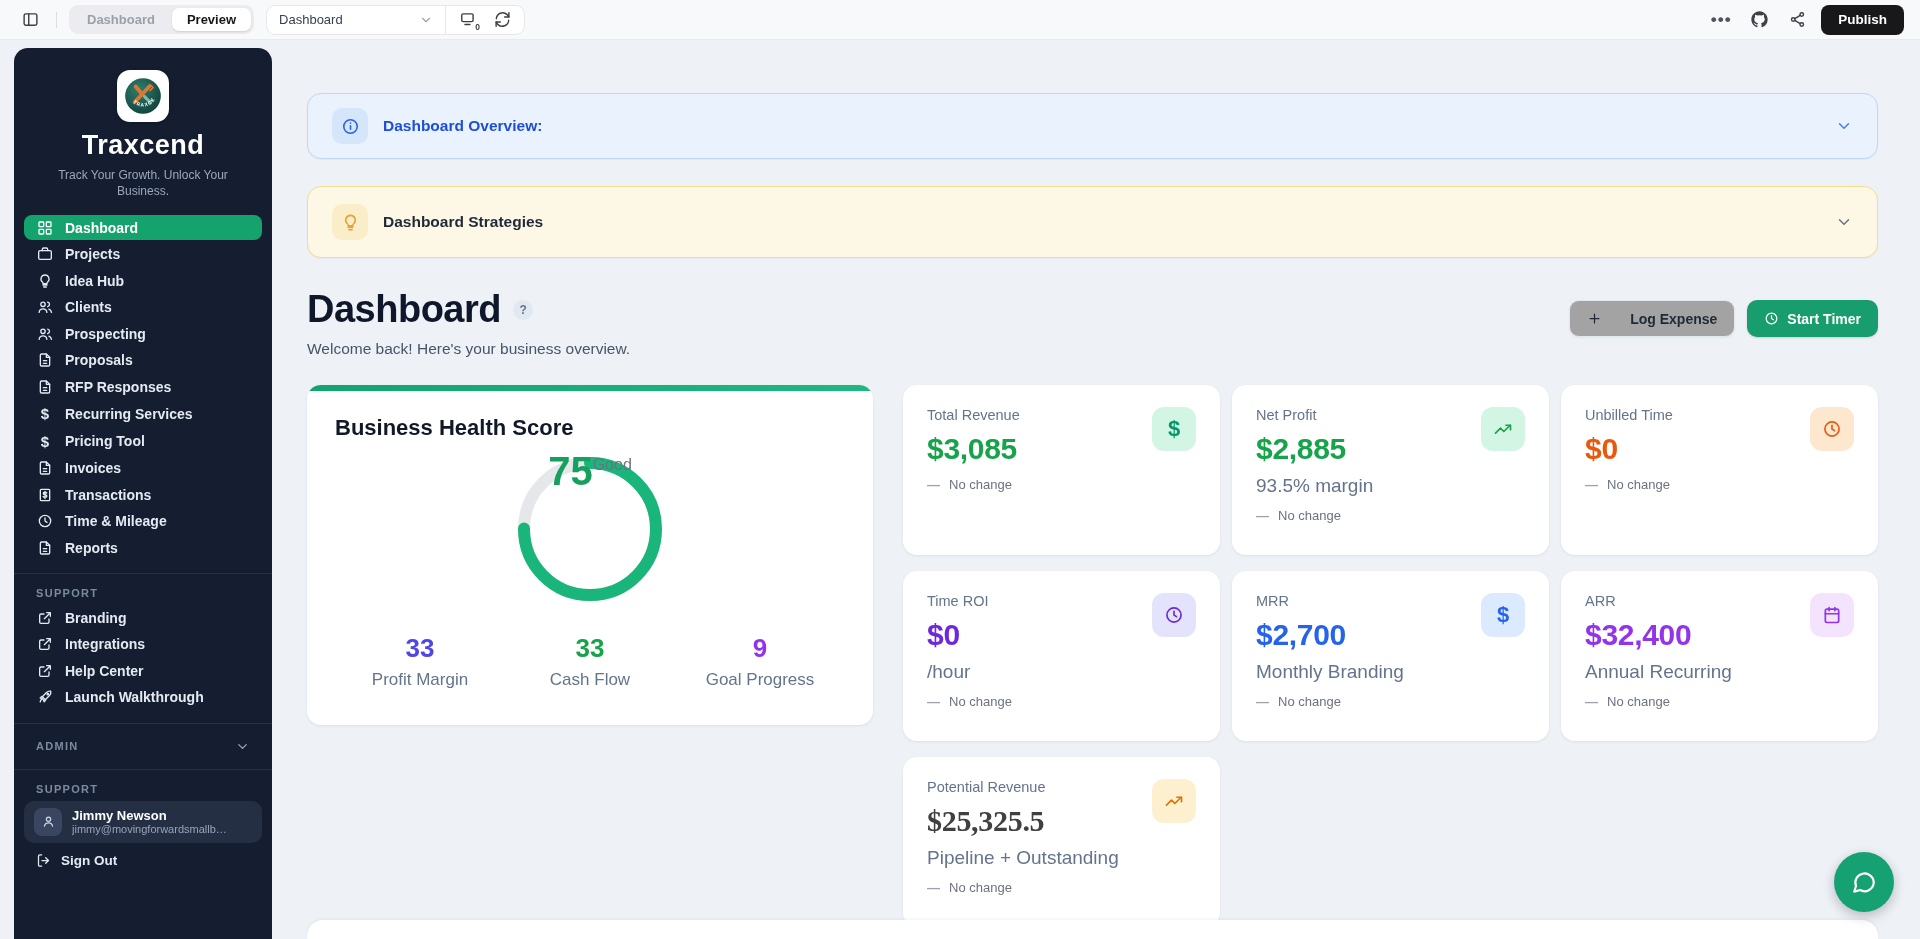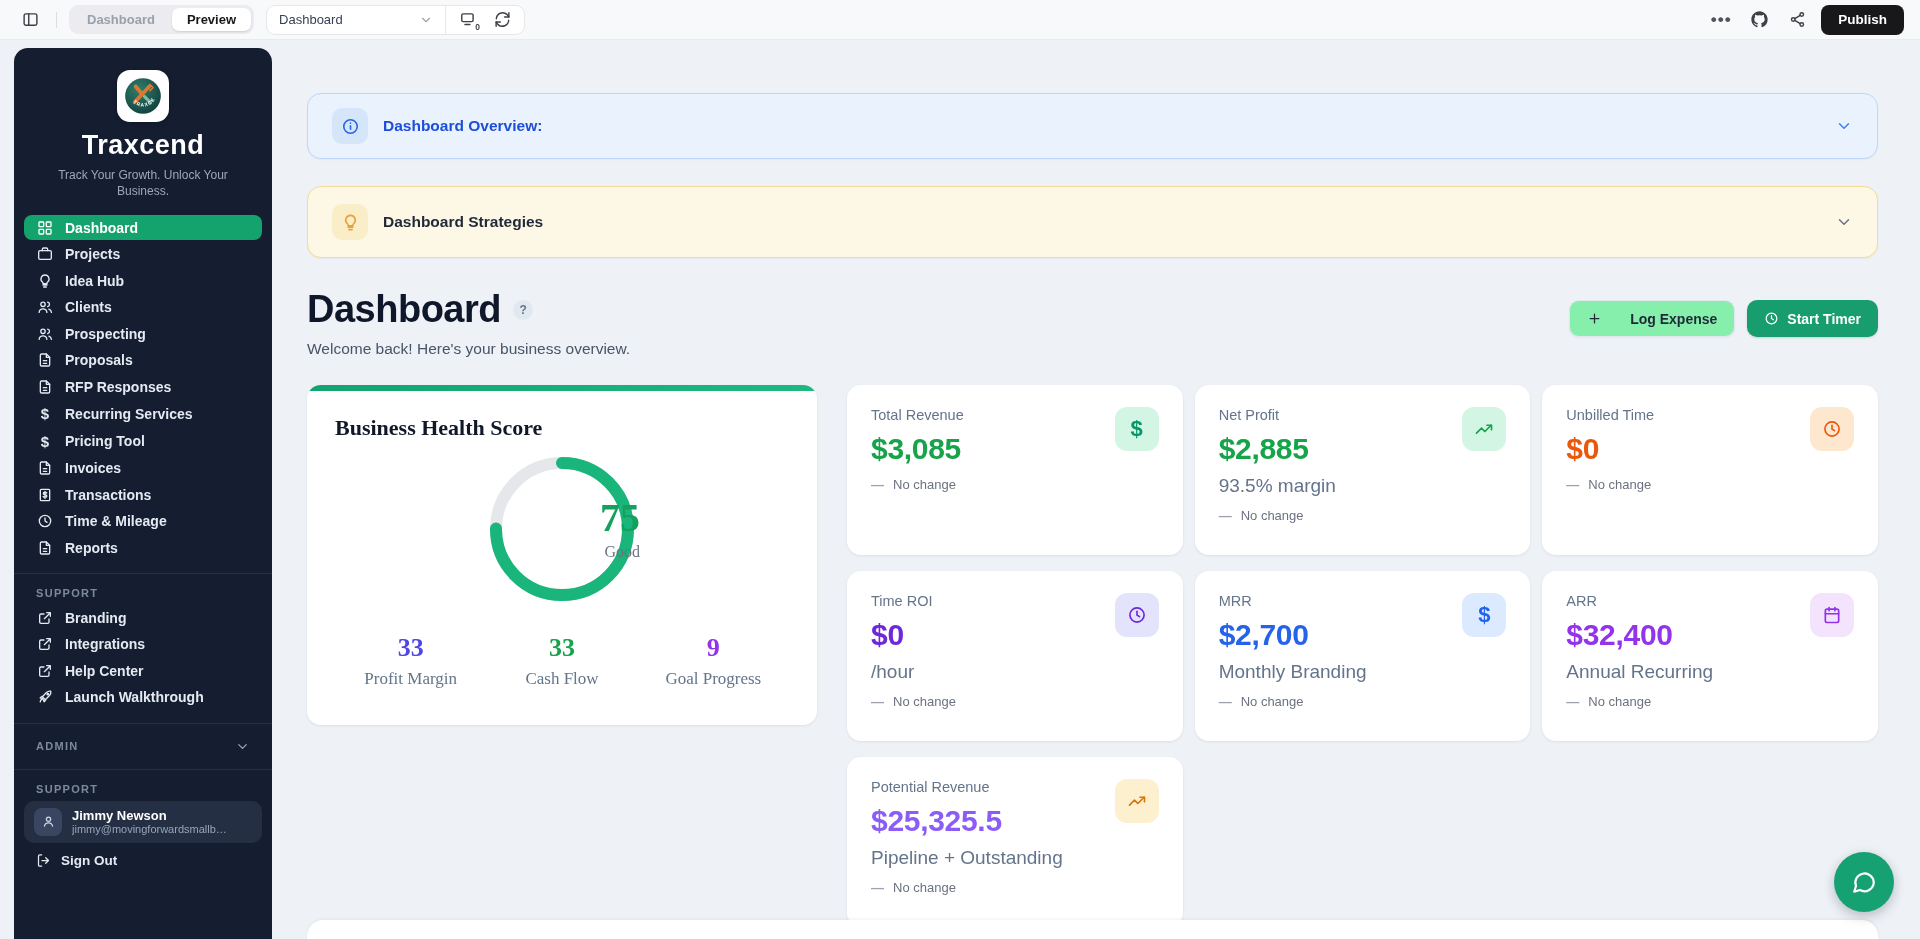--- a/index.html
+++ b/index.html
@@ -76,32 +76,32 @@
   .b-chev svg{width:18px;height:18px;}
   .blue-c{color:#3b82f6;}
   .gray-c{color:#6b7280;}
 
   .page-head{display:flex;align-items:flex-start;justify-content:space-between;}
   .page-title{font-size:38px;font-weight:800;color:#0f172a;display:flex;align-items:center;letter-spacing:-.5px;}
   .help{width:20px;height:20px;border-radius:50%;background:#e2e8f0;color:#64748b;font-size:12px;font-weight:700;display:inline-flex;align-items:center;justify-content:center;margin-left:12px;}
   .page-sub{font-size:15.5px;color:#475569;margin-top:9px;}
   .head-actions{display:flex;gap:12px;margin-top:12px;}
   .btn-white,.btn-green{display:flex;align-items:center;gap:8px;font-size:14px;font-weight:600;border-radius:10px;padding:0 17px;height:37px;}
-  .btn-white{background:#86efac;border:1px solid #e2e8f0;color:#1f2937;box-shadow:0 1px 2px rgba(16,24,40,.05);gap:28px;}
+  .btn-white{background:#a3a3a3;border:1px solid #e2e8f0;color:#1f2937;box-shadow:0 1px 2px rgba(16,24,40,.05);gap:28px;}
   .btn-green{background:var(--button-green);color:#fff;box-shadow:0 1px 2px rgba(16,24,40,.15);}
   .btn-white svg,.btn-green svg{width:15px;height:15px;}
 
   .content-row{display:flex;gap:30px;margin-top:27px;align-items:flex-start;}
-  .health-card{width:510px;flex-shrink:0;background:var(--card-bg);border-radius:14px;box-shadow:0 1px 3px rgba(16,24,40,.08);padding:26px 28px 24px;position:relative;overflow:hidden;min-height:340px;font-family:Liberation Serif, serif;}
+  .health-card{width:566px;flex-shrink:0;background:var(--card-bg);border-radius:14px;box-shadow:0 1px 3px rgba(16,24,40,.08);padding:26px 28px 24px;position:relative;overflow:hidden;min-height:340px;}
   .health-card::before{content:"";position:absolute;top:0;left:0;right:0;height:6px;background:linear-gradient(90deg,#13a36f,#1db981);}
   .health-card h2{font-size:22px;font-weight:700;color:#111827;margin-top:4px;}
   .gauge{width:156px;margin:10px auto 0;position:relative;}
   .gauge .track{fill:none;stroke:#e5e7eb;stroke-width:12;}
   .gauge .prog{fill:none;stroke:#19b57a;stroke-width:12;stroke-linecap:round;transform:rotate(-90deg);transform-origin:center;}
-  .gauge-center{position:absolute;inset:0;display:flex;flex-direction:column;align-items:flex-end;justify-content:center;}
+  .gauge-center{position:absolute;inset:0;display:flex;flex-direction:row;align-items:flex-start;justify-content:center;}
   .score{font-size:40px;font-weight:800;color:#16a05e;line-height:1;}
   .score-label{font-size:16px;color:#6b7280;margin-top:5px;}
   .hstats{display:grid;grid-template-columns:repeat(3,1fr);text-align:center;margin-top:26px;}
   .hval{font-size:26px;font-weight:800;}
   .hlabel{font-size:17px;color:#64748b;margin-top:6px;}
 
   .metrics{flex:1;display:grid;grid-template-columns:repeat(3,1fr);gap:16px 12px;grid-auto-rows:170px;}
   .mcard{background:var(--card-bg);border-radius:14px;box-shadow:0 1px 3px rgba(16,24,40,.08);padding:22px 24px;position:relative;}
   .mlabel{font-size:14.5px;color:#64748b;font-weight:500;}
   .mvalue{font-size:30px;font-weight:800;margin-top:9px;letter-spacing:-.3px;}
@@ -549,21 +549,21 @@
           </div>
           <span class="micon" data-interactable="false" style="color: rgb(147, 51, 234); background: rgb(243, 227, 252);">
             <svg viewBox="0 0 24 24" fill="none" stroke="currentColor" stroke-width="2" stroke-linecap="round" stroke-linejoin="round">
               <rect x="4" y="5" width="16" height="16" rx="2"></rect>
               <path d="M4 10.5h16M8.5 3v4M15.5 3v4"></path>
             </svg>
           </span>
         </article>
         <article class="mcard" data-interactable="false">
           <div class="mlabel" data-interactable="false">Potential Revenue</div>
-          <div class="mvalue" data-interactable="false" style="color: #8b5cf6;">$25,325.5</div>
+          <div class="mvalue" data-interactable="false" style="color: #404040; font-family: Liberation Serif, serif;">$25,325.5</div>
           <div class="msub" data-interactable="false">Pipeline + Outstanding</div>
           <div class="mchange" data-interactable="false">
             <span class="mdash" data-interactable="false">—</span>
             <span>No change</span>
           </div>
           <span class="micon" data-interactable="false" style="color: rgb(217, 119, 6); background: rgb(253, 240, 206);">
             <svg viewBox="0 0 24 24" fill="none" stroke="currentColor" stroke-width="2" stroke-linecap="round" stroke-linejoin="round">
               <path d="M3 17l6-6 4 4 7.5-7.5"></path>
               <path d="M15.5 7.5H21V13"></path>
             </svg>

